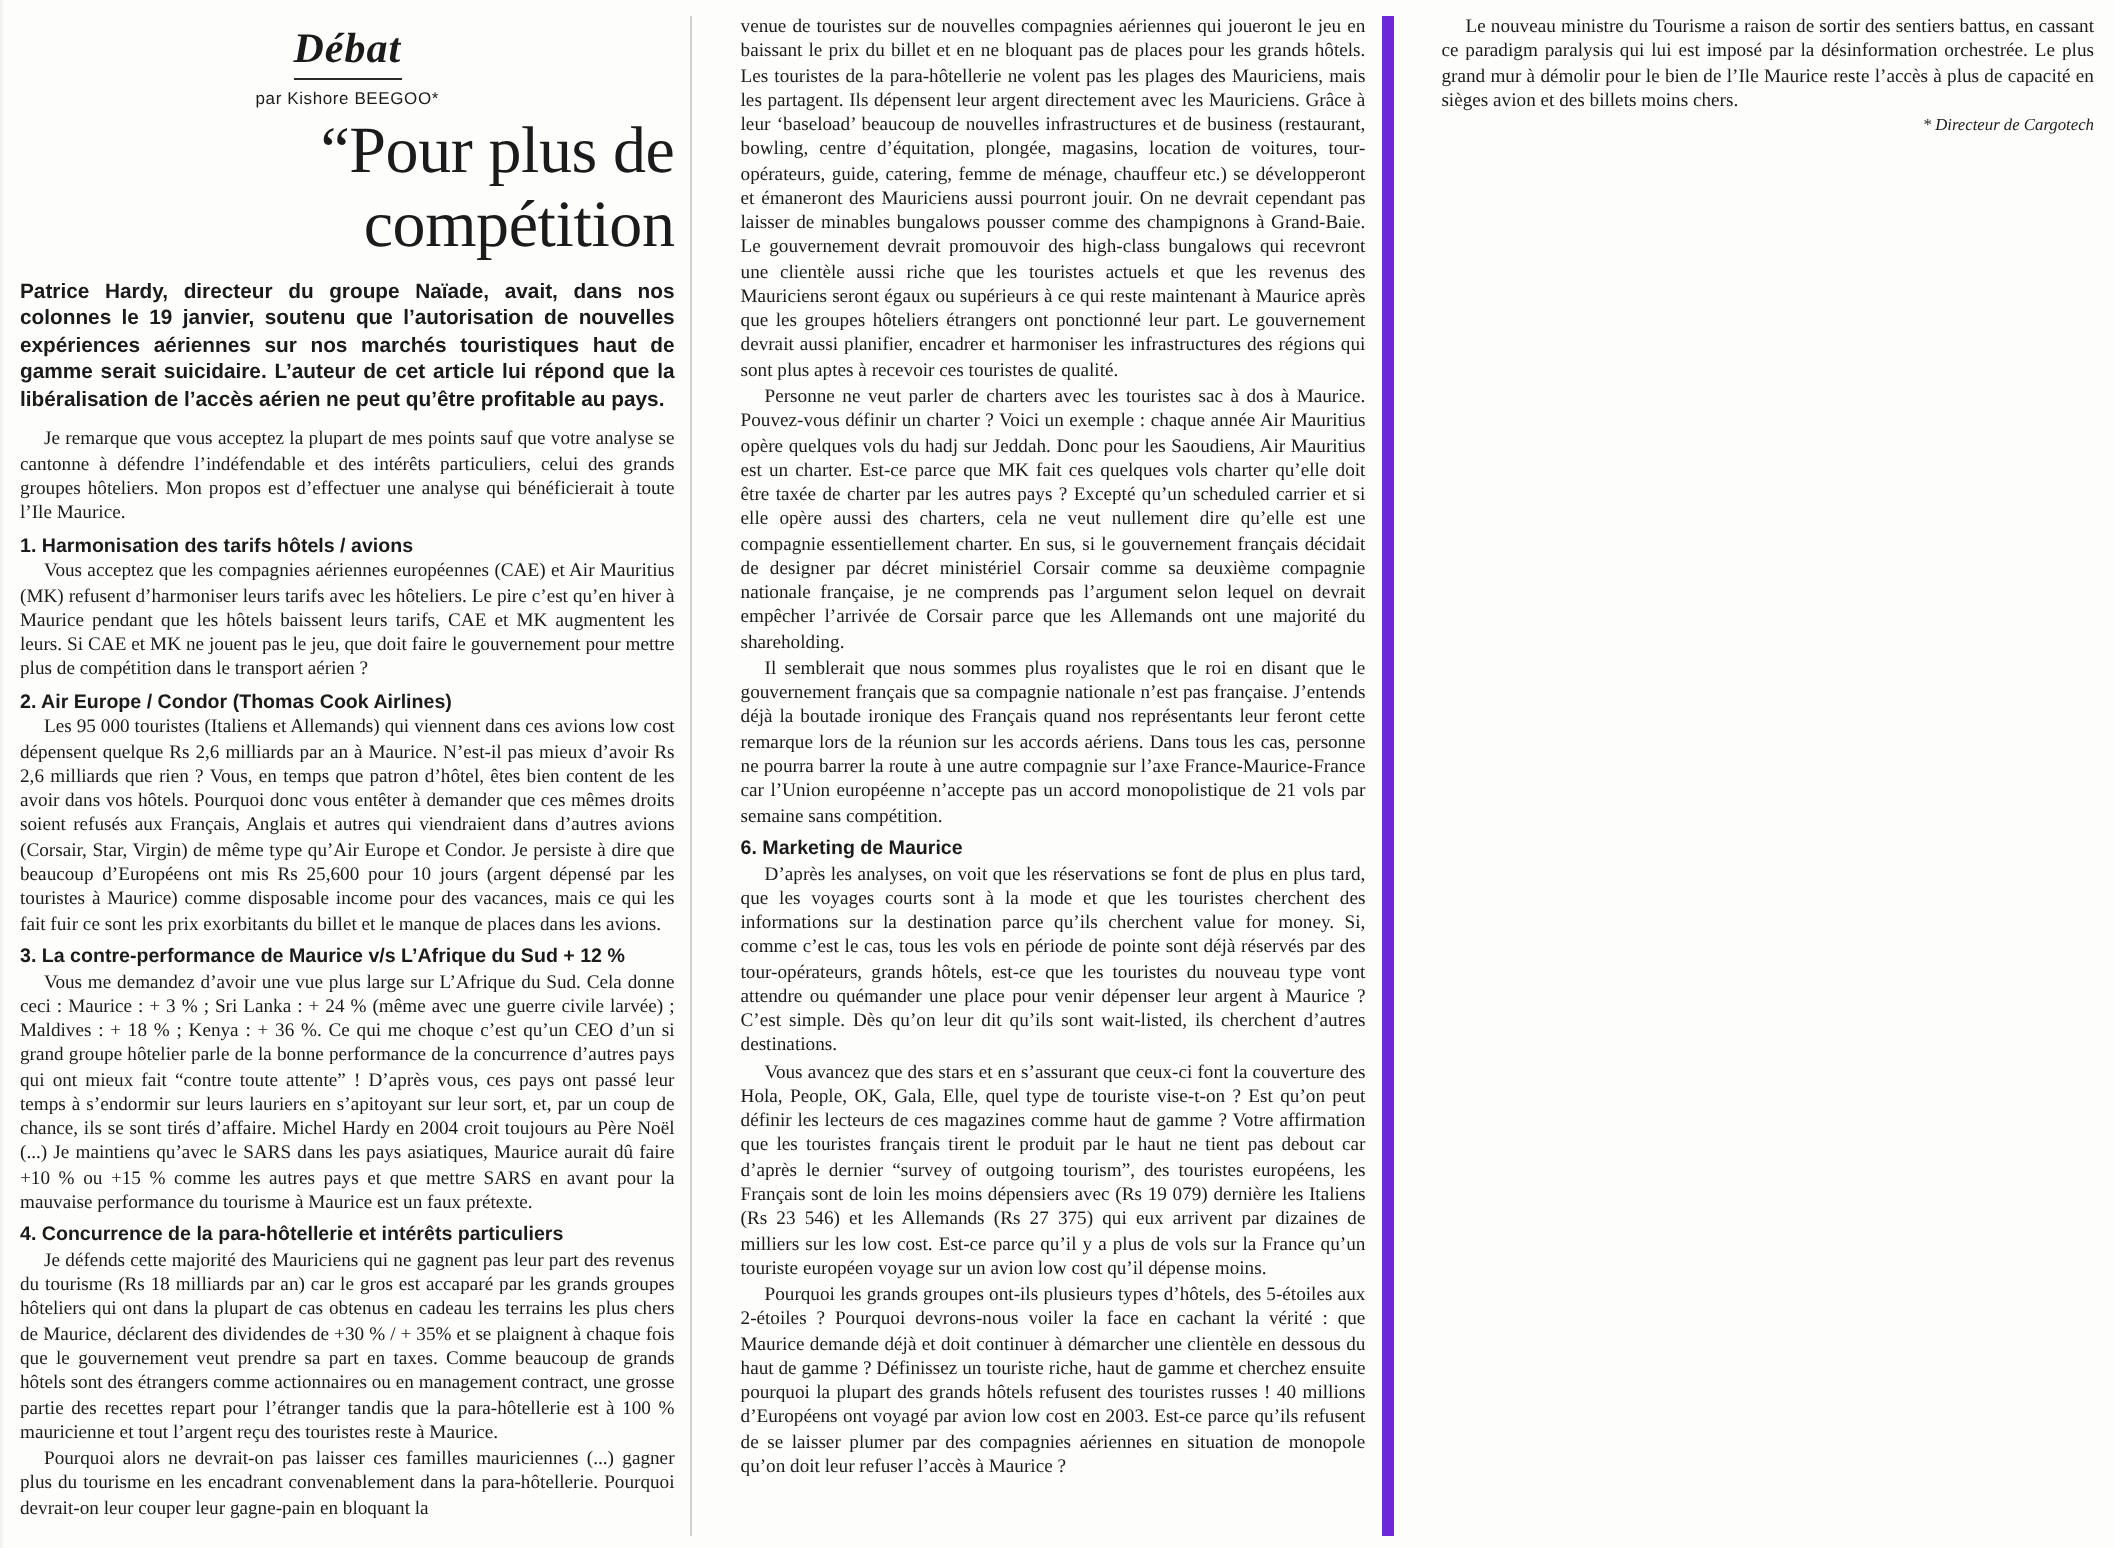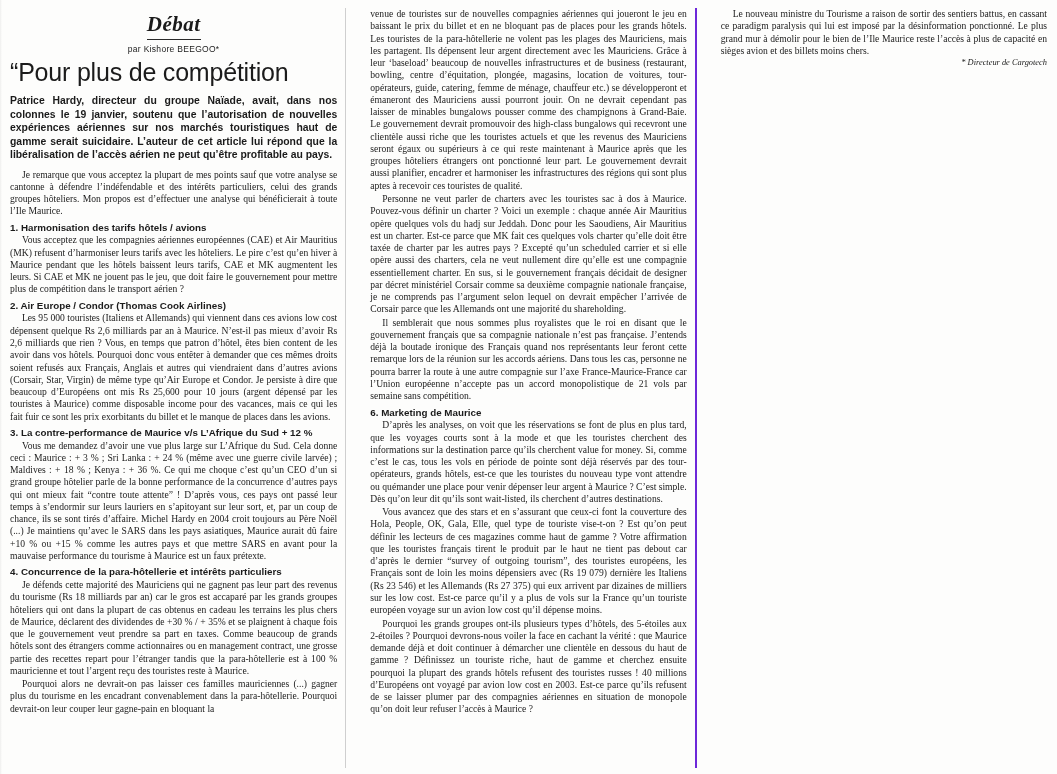--- a/index.html
+++ b/index.html
@@ -25,21 +25,21 @@
   .columns {
     display: flex;
     gap: 24px;
     height: 100%;
   }
   .col {
     box-sizing: border-box;
     position: relative;
   }
   .col-1 { width: 340px; padding-right: 8px; border-right: 1px solid #cfcfcf; }
-  .col-2 { width: 330px; padding-right: 8px; border-right: 2px solid #6d28d9; }
+  .col-2 { width: 330px; padding-right: 8px; border-right: 6px solid #6d28d9; }
   .col-3 { width: 330px; }
 
   .kicker-wrap {
     text-align: center;
     margin-top: 4px;
   }
   .kicker {
     font-family: "Liberation Serif", serif;
     font-weight: bold;
     font-style: italic;
@@ -51,25 +51,25 @@
   }
   .byline {
     text-align: center;
     font-size: 8.5px;
     letter-spacing: 0.3px;
     margin-top: 4px;
     margin-bottom: 4px;
     font-family: "Liberation Sans", sans-serif;
   }
   .headline {
-    font-family: Liberation Sans, sans-serif;
-    font-size: 25px;
+    font-family: Liberation Serif, serif;
+    font-size: 33px;
     line-height: 1.12;
     font-weight: normal;
-    text-align: left;
+    text-align: right;
     margin: 4px 0 8px 0;
     letter-spacing: -0.2px;
   }
   .standfirst {
     font-family: "Liberation Sans", sans-serif;
     font-weight: bold;
     font-size: 10.4px;
     line-height: 1.30;
     text-align: justify;
     margin-bottom: 7px;
@@ -144,18 +144,18 @@
       <p class="body">Il semblerait que nous sommes plus royalistes que le roi en disant que le gouvernement français que sa compagnie nationale n’est pas française. J’entends déjà la boutade ironique des Français quand nos représentants leur feront cette remarque lors de la réunion sur les accords aériens. Dans tous les cas, personne ne pourra barrer la route à une autre compagnie sur l’axe France-Maurice-France car l’Union européenne n’accepte pas un accord monopolistique de 21 vols par semaine sans compétition.</p>
 
       <h3 class="sub">6. Marketing de Maurice</h3>
       <p class="body">D’après les analyses, on voit que les réservations se font de plus en plus tard, que les voyages courts sont à la mode et que les touristes cherchent des informations sur la destination parce qu’ils cherchent value for money. Si, comme c’est le cas, tous les vols en période de pointe sont déjà réservés par des tour-opérateurs, grands hôtels, est-ce que les touristes du nouveau type vont attendre ou quémander une place pour venir dépenser leur argent à Maurice ? C’est simple. Dès qu’on leur dit qu’ils sont wait-listed, ils cherchent d’autres destinations.</p>
 
       <p class="body">Vous avancez que des stars et en s’assurant que ceux-ci font la couverture des Hola, People, OK, Gala, Elle, quel type de touriste vise-t-on ? Est qu’on peut définir les lecteurs de ces magazines comme haut de gamme ? Votre affirmation que les touristes français tirent le produit par le haut ne tient pas debout car d’après le dernier “survey of outgoing tourism”, des touristes européens, les Français sont de loin les moins dépensiers avec (Rs 19 079) dernière les Italiens (Rs 23 546) et les Allemands (Rs 27 375) qui eux arrivent par dizaines de milliers sur les low cost. Est-ce parce qu’il y a plus de vols sur la France qu’un touriste européen voyage sur un avion low cost qu’il dépense moins.</p>
       <p class="body">Pourquoi les grands groupes ont-ils plusieurs types d’hôtels, des 5-étoiles aux 2-étoiles ? Pourquoi devrons-nous voiler la face en cachant la vérité : que Maurice demande déjà et doit continuer à démarcher une clientèle en dessous du haut de gamme ? Définissez un touriste riche, haut de gamme et cherchez ensuite pourquoi la plupart des grands hôtels refusent des touristes russes ! 40 millions d’Européens ont voyagé par avion low cost en 2003. Est-ce parce qu’ils refusent de se laisser plumer par des compagnies aériennes en situation de monopole qu’on doit leur refuser l’accès à Maurice ?</p>
     </div>
 
     <div class="col col-3">
-      <p class="body">Le nouveau ministre du Tourisme a raison de sortir des sentiers battus, en cassant ce paradigm paralysis qui lui est imposé par la désinformation ponctionné. Le plus grand mur à démolir pour le bien de l’Ile Maurice reste l’accès à plus de capacité en sièges avion et des billets moins chers.</p>
+      <p class="body">Le nouveau ministre du Tourisme a raison de sortir des sentiers battus, en cassant ce paradigm paralysis qui lui est imposé par la désinformation orchestrée. Le plus grand mur à démolir pour le bien de l’Ile Maurice reste l’accès à plus de capacité en sièges avion et des billets moins chers.</p>
       <div class="sig">* Directeur de Cargotech</div>
     </div>
 
   </div>
 </div>
 
 </body></html>

